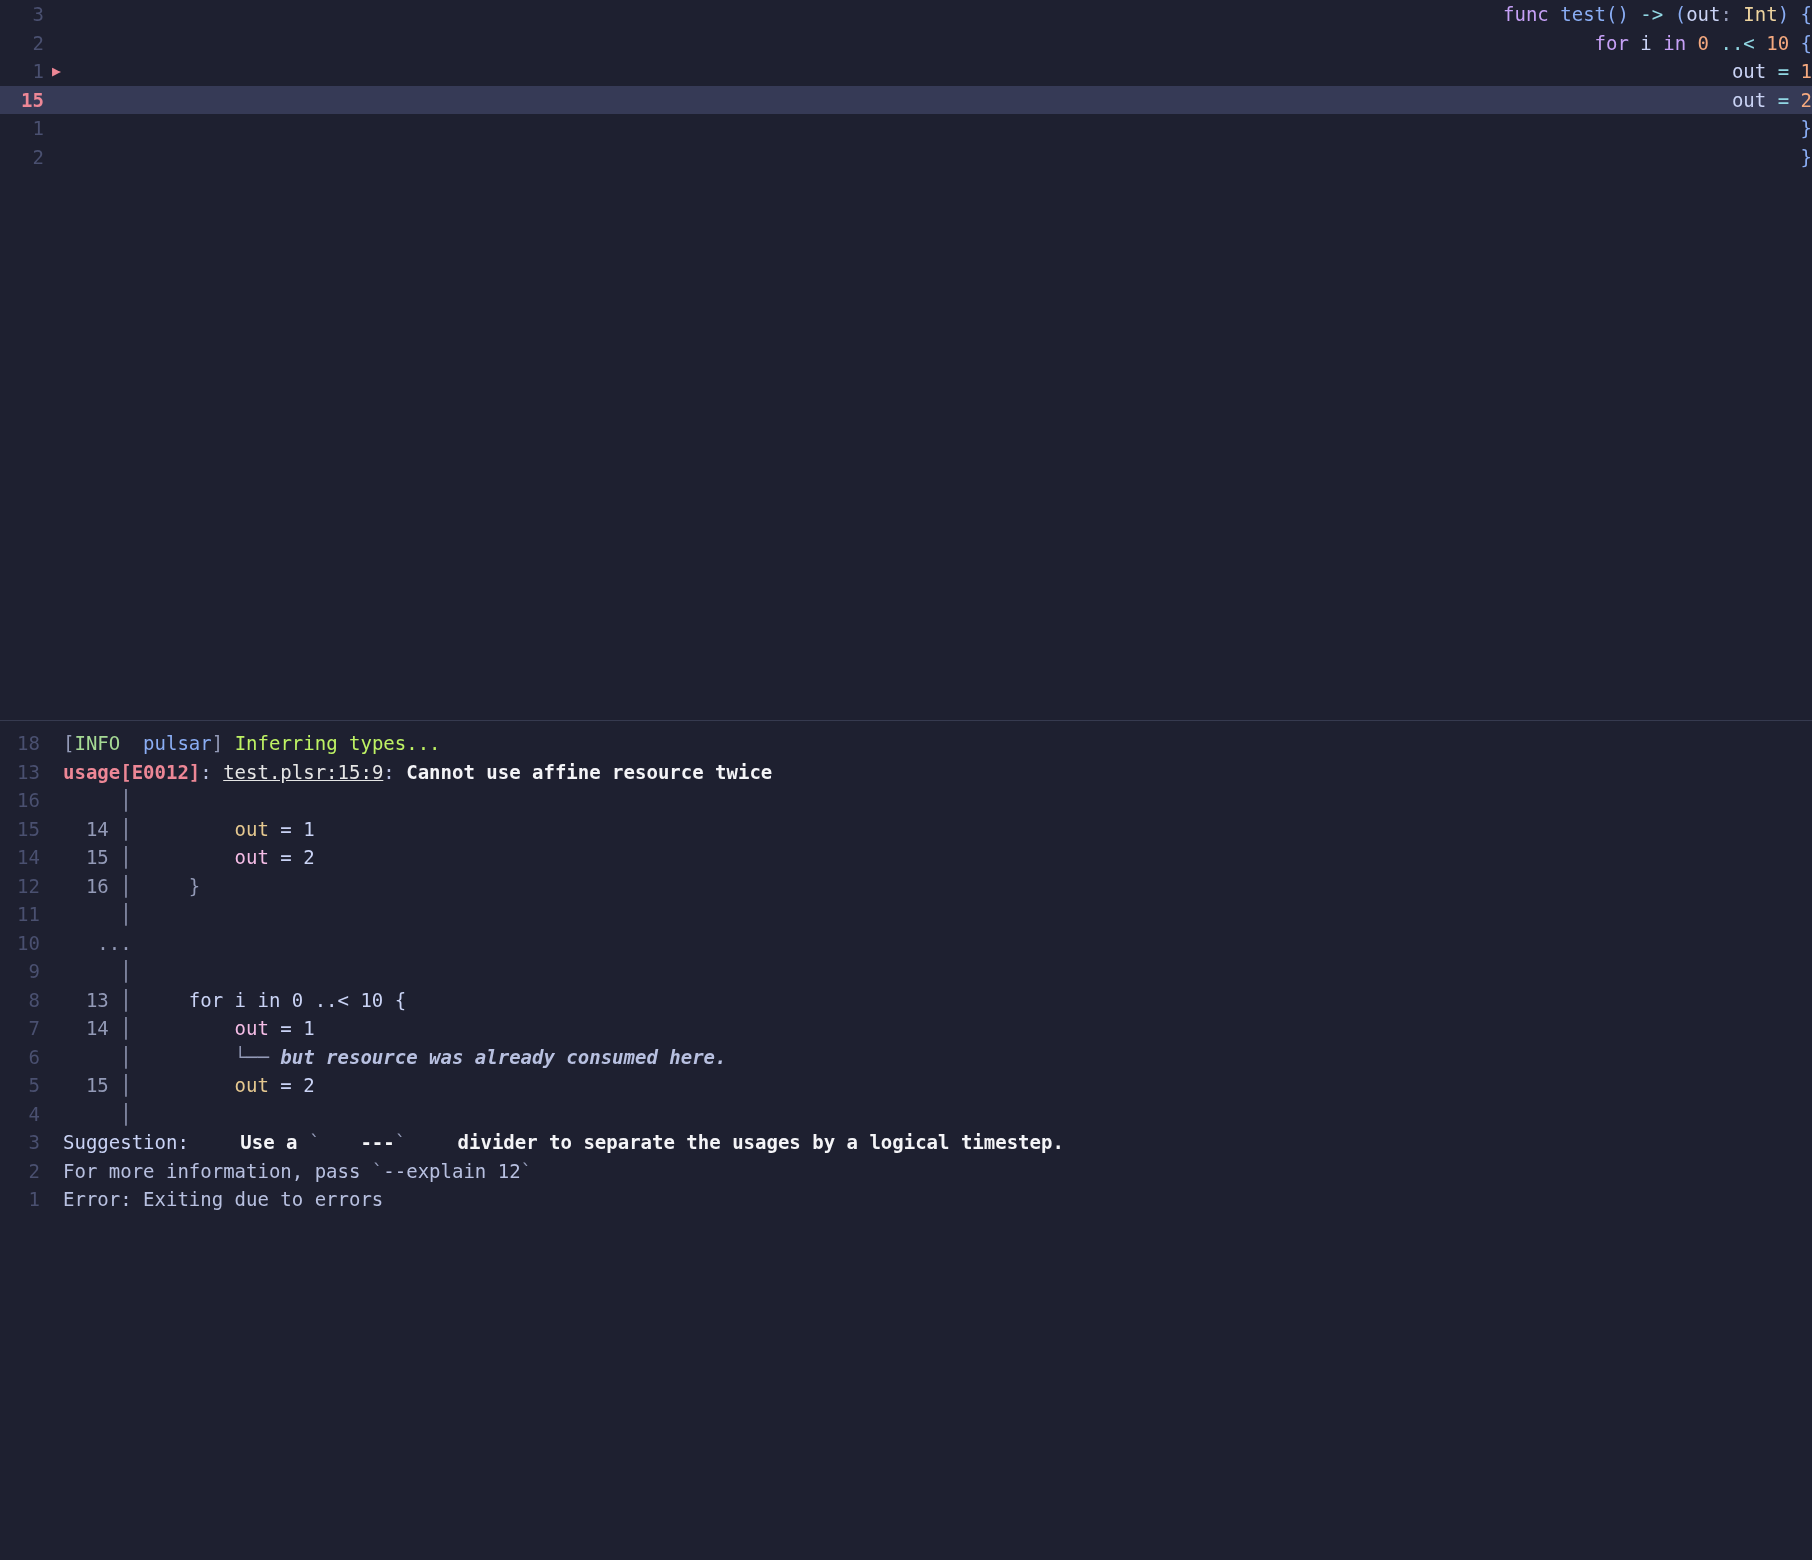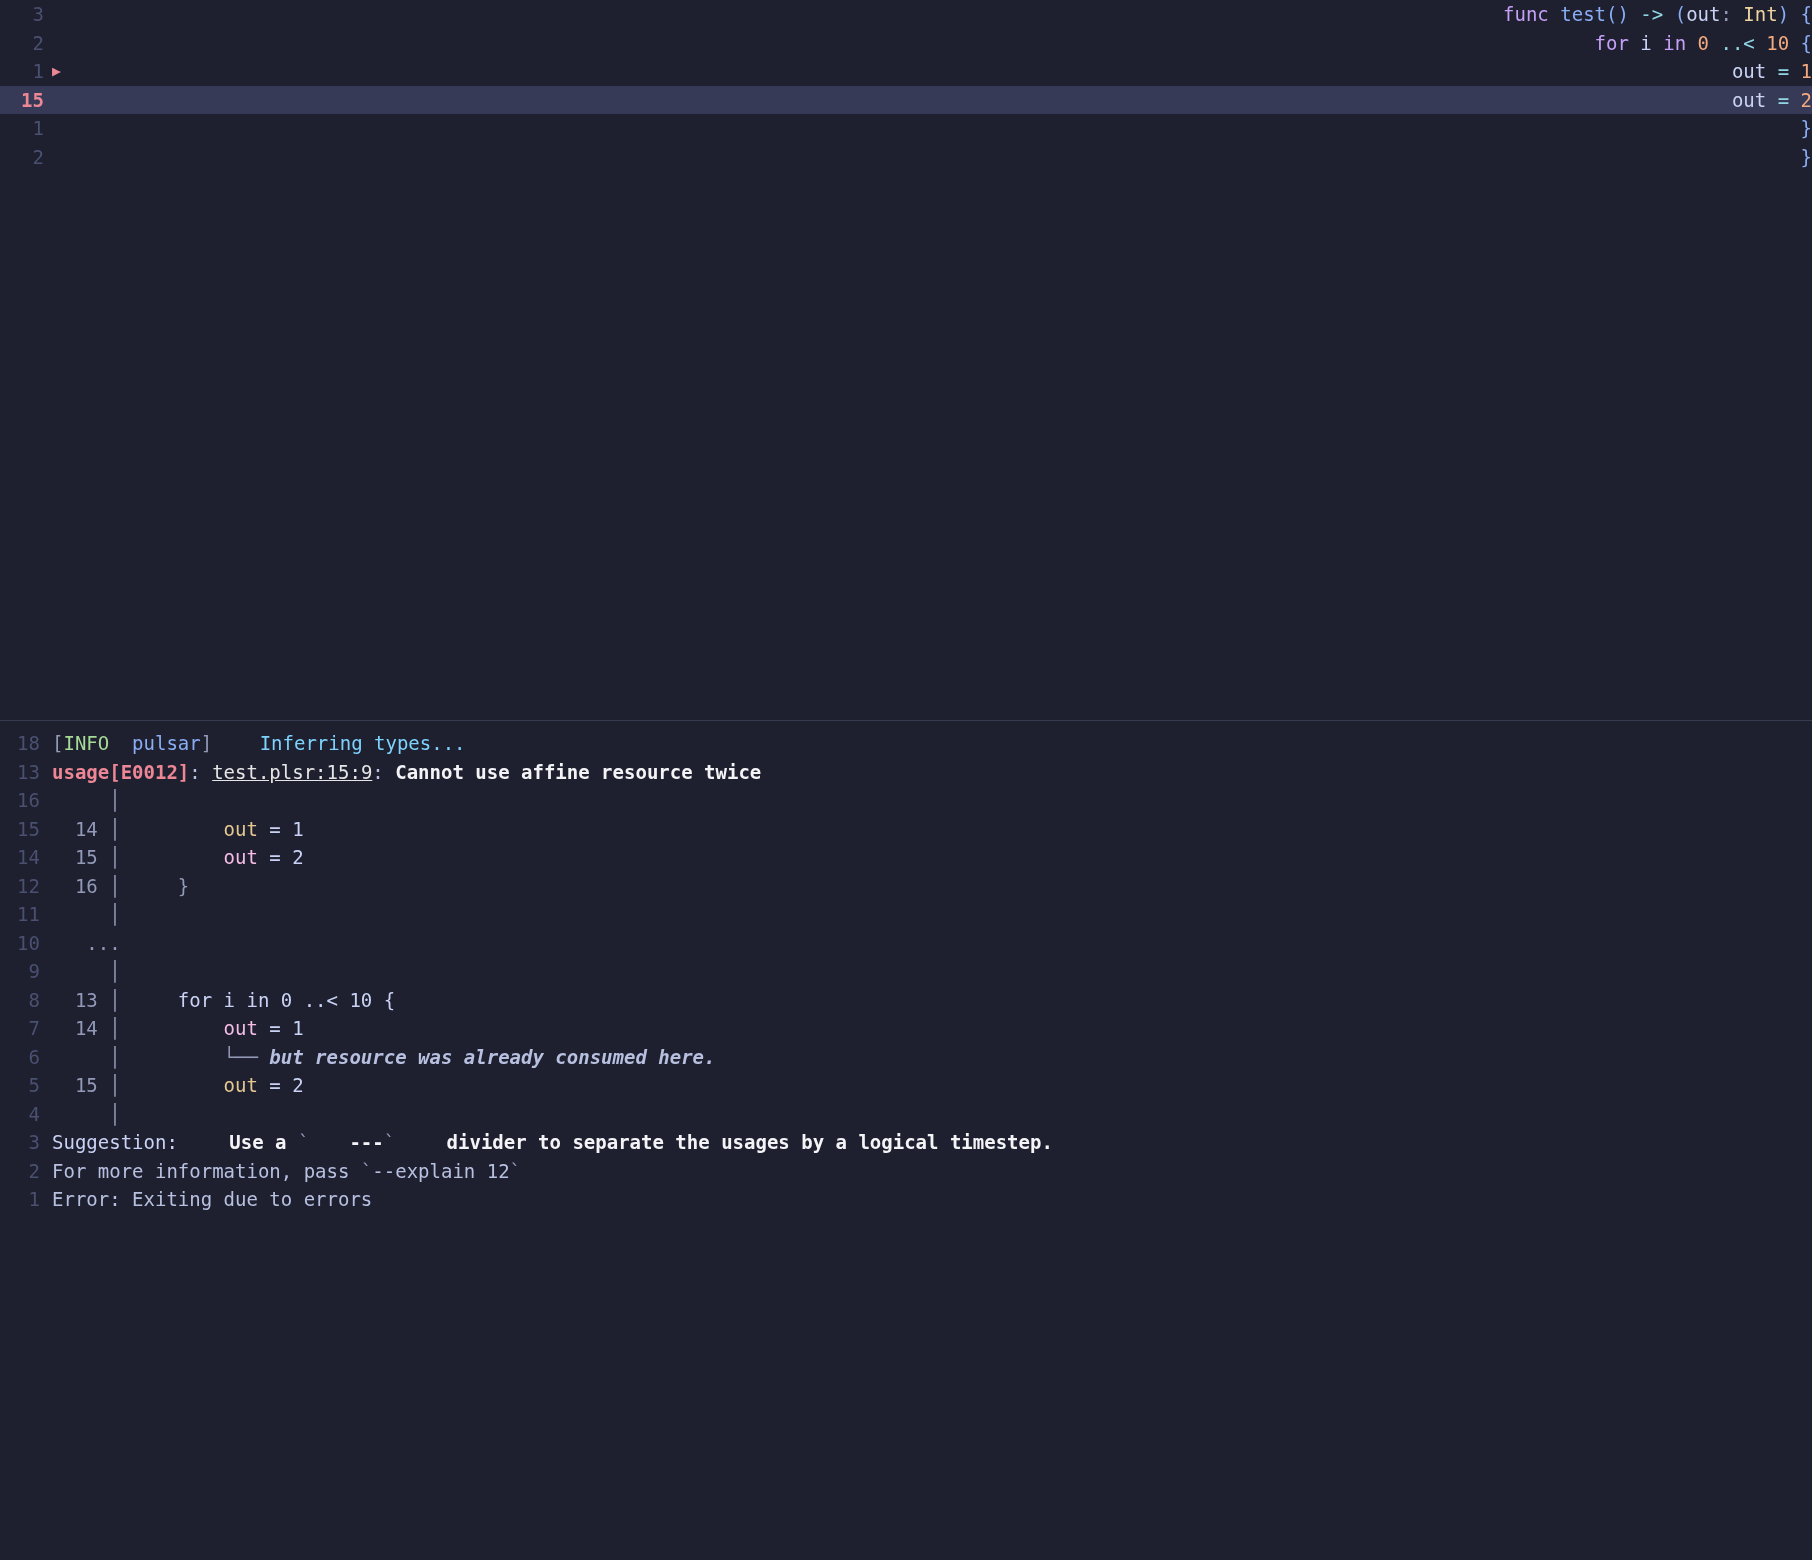--- a/index.html
+++ b/index.html
@@ -54,33 +54,34 @@
 
   .terminal-pane {
     border-top: 1px solid #363a4f;
     padding-top: 8px;
   }
   .term-line {
     display: flex;
     align-items: center;
     height: 28.5px;
     white-space: pre;
+    gap: 11px;
   }
   .term-gutter {
     width: 52px;
     text-align: right;
     padding-right: 12px;
     color: #4a5070;
     flex-shrink: 0;
   }
   .term-content { flex: 1; }
   .info-bracket { color: #939ab7; }
   .info-tag { color: #a6da95; }
   .info-source { color: #8aadf4; }
-  .info-msg { color: #7dd3fc; margin-left: 36px; }
+  .info-msg { color: #bef264; }
   .err-tag { color: #ed8796; font-weight: bold; }
   .err-loc { color: #e5e5e5; text-decoration: underline; }
   .err-msg { color: #f4f4f7; font-weight: bold; }
   .pipe { color: #939ab7; }
   .tok-out { color: #e5c890; }
   .tok-outpink { color: #f5bde6; }
   .annot { color: #b8c0e0; font-style: italic; font-weight: bold; }
   .arrow { color: #939ab7; }
   .sugg-label { color: #cad3f5; }
   .sugg-text { color: #f4f4f7; font-weight: bold; margin-left: 40px; }

